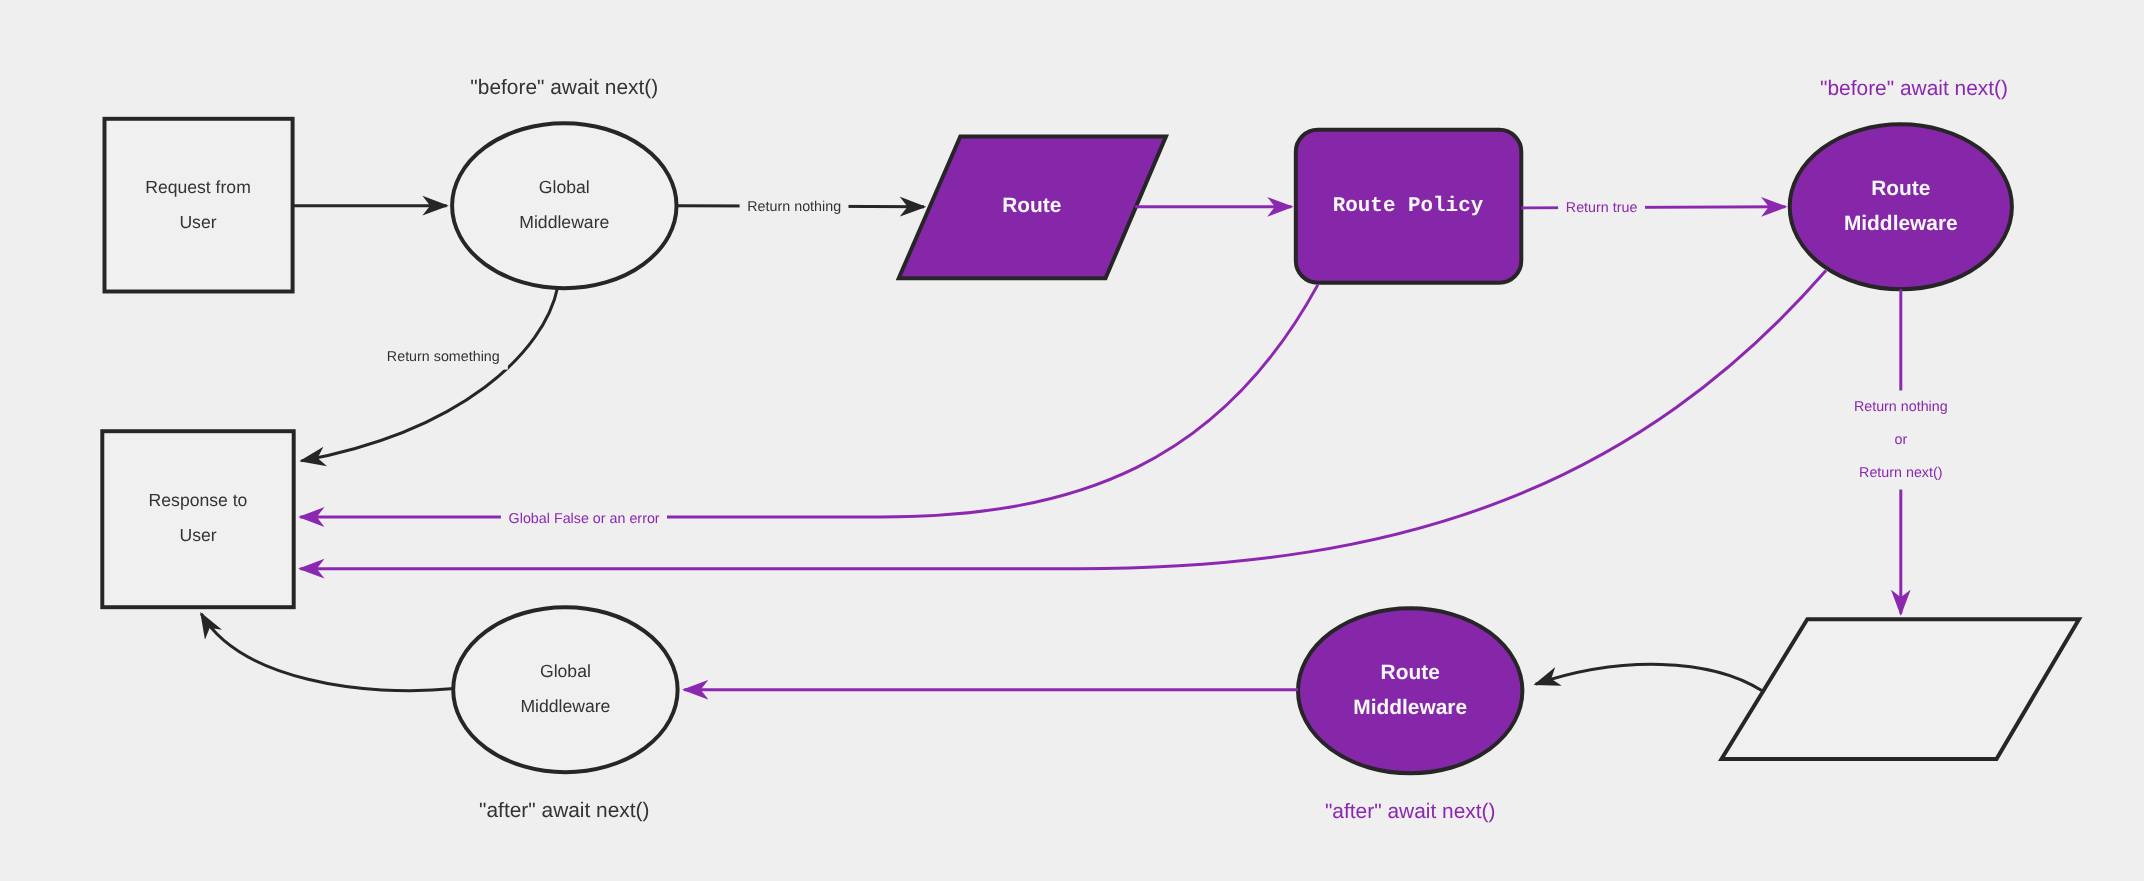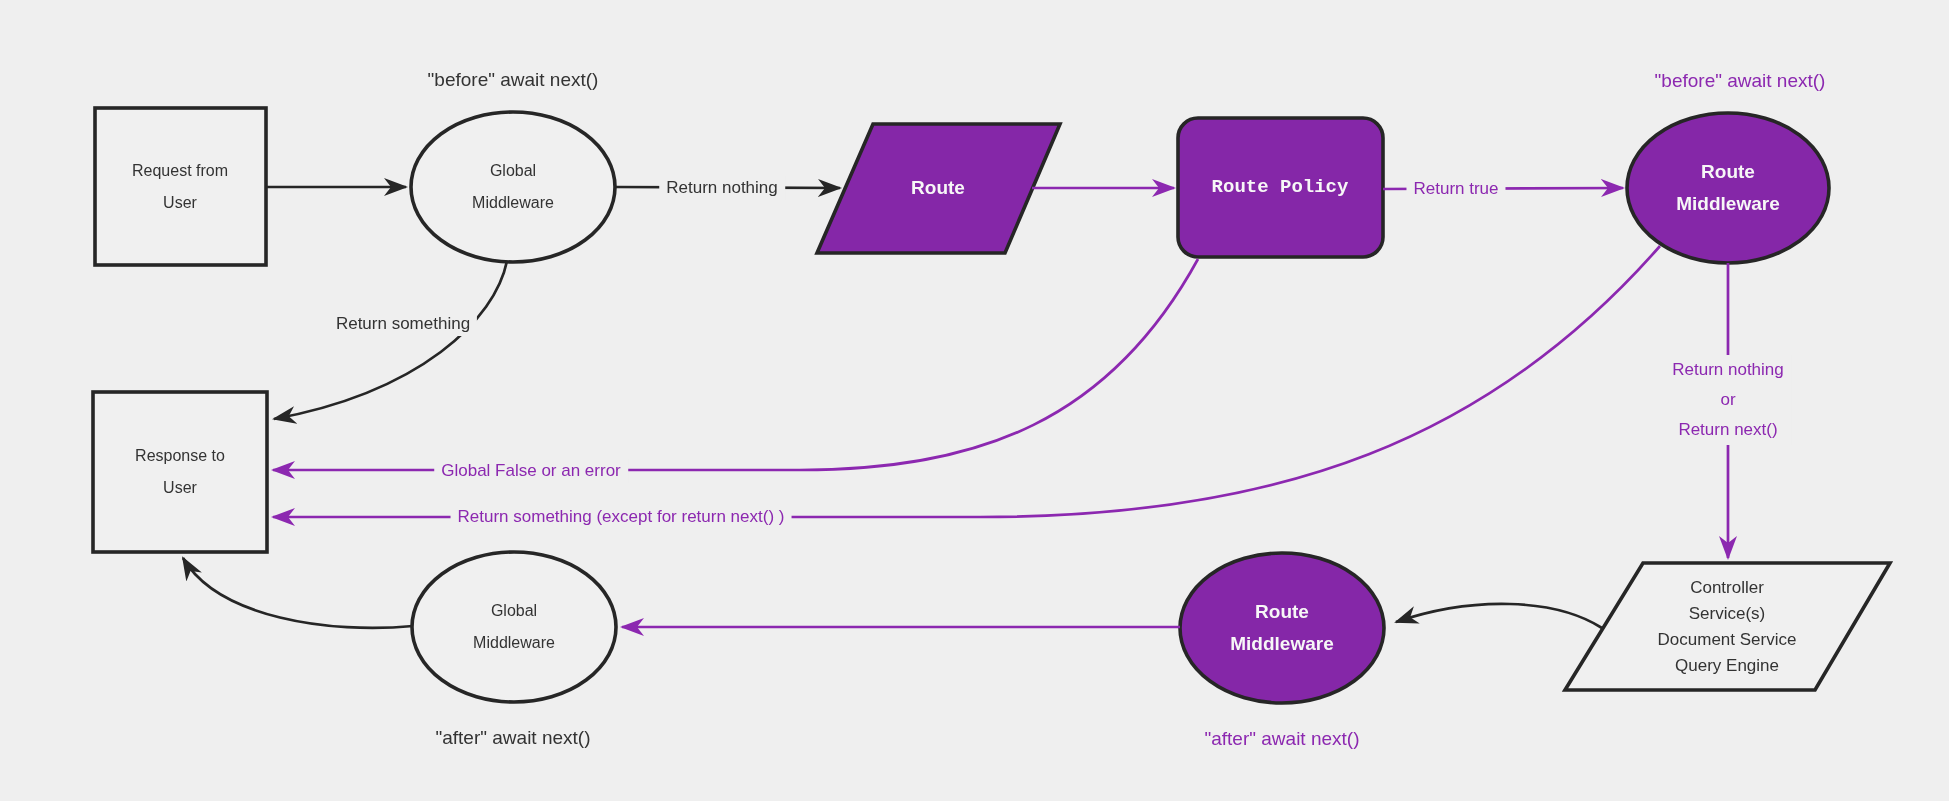--- a/index.html
+++ b/index.html
@@ -27,21 +27,21 @@
   .arrow-black-fill{fill:var(--black-stroke);}
   .arrow-purple-fill{fill:var(--purple-line);}
   .lbl{
     position:absolute;z-index:2;
     transform:translate(-50%,-50%);
     text-align:center;white-space:pre-line;
   }
   .lbl-node{font-size:16px;line-height:32px;color:var(--text-dark);}
   .lbl-node-purple{font-size:19px;line-height:32px;font-weight:700;color:var(--text-light);}
   .lbl-controller{font-size:17px;line-height:26px;color:var(--text-dark);}
-  .lbl-edge{font-size:17px;line-height:24px;color:var(--text-dark);background:var(--bg);padding:0 7px;}
+  .lbl-edge{font-size:13px;line-height:24px;color:var(--text-dark);background:var(--bg);padding:0 7px;}
   .lbl-edge-purple{color:var(--purple-line);}
   .lbl-plain{font-size:19px;line-height:24px;color:var(--text-dark);}
   .lbl-plain-purple{color:var(--purple-line);}
   .lh30{line-height:30px;}
 </style>
 </head>
 <body>
 
 <div id="canvas">
 
@@ -79,37 +79,32 @@
   </svg>
 
   <div class="lbl lbl-node" style="left:180px;top:187px;">Request from
 User</div>
   <div class="lbl lbl-node" style="left:513px;top:187px;">Global
 Middleware</div>
   <div class="lbl lbl-node-purple" style="left:938px;top:188px;">Route</div>
   <div class="lbl lbl-node-purple" style="left:1280px;top:187px;font-family:Liberation Mono, monospace;">Route Policy</div>
   <div class="lbl lbl-node-purple" style="left:1728px;top:188px;">Route
 Middleware</div>
-  <div class="lbl lbl-controller" style="left:1727px;top:627px;">Controller
-Service(s)
-Document Service
-Query Engine</div>
   <div class="lbl lbl-node-purple" style="left:1282px;top:628px;">Route
 Middleware</div>
   <div class="lbl lbl-node" style="left:514px;top:627px;">Global
 Middleware</div>
   <div class="lbl lbl-node" style="left:180px;top:472px;">Response to
 User</div>
 
   <div class="lbl lbl-plain" style="left:513px;top:80px;">"before" await next()</div>
   <div class="lbl lbl-edge" style="left:722px;top:188px;">Return nothing</div>
   <div class="lbl lbl-edge lbl-edge-purple" style="left:1456px;top:189px;">Return true</div>
   <div class="lbl lbl-plain lbl-plain-purple" style="left:1740px;top:81px;">"before" await next()</div>
   <div class="lbl lbl-edge lbl-edge-purple lh30" style="left:1728px;top:400px;">Return nothing
 or
 Return next()</div>
   <div class="lbl lbl-edge" style="left:403px;top:324px;text-align:right;">Return something</div>
   <div class="lbl lbl-edge lbl-edge-purple" style="left:531px;top:471px;">Global False or an error</div>
-  <div class="lbl lbl-edge lbl-edge-purple" style="left:621px;top:517px;">Return something (except for return next() )</div>
   <div class="lbl lbl-plain lbl-plain-purple" style="left:1282px;top:739px;">"after" await next()</div>
   <div class="lbl lbl-plain" style="left:513px;top:738px;">"after" await next()</div>
 
 </div>
 
 </body></html>

